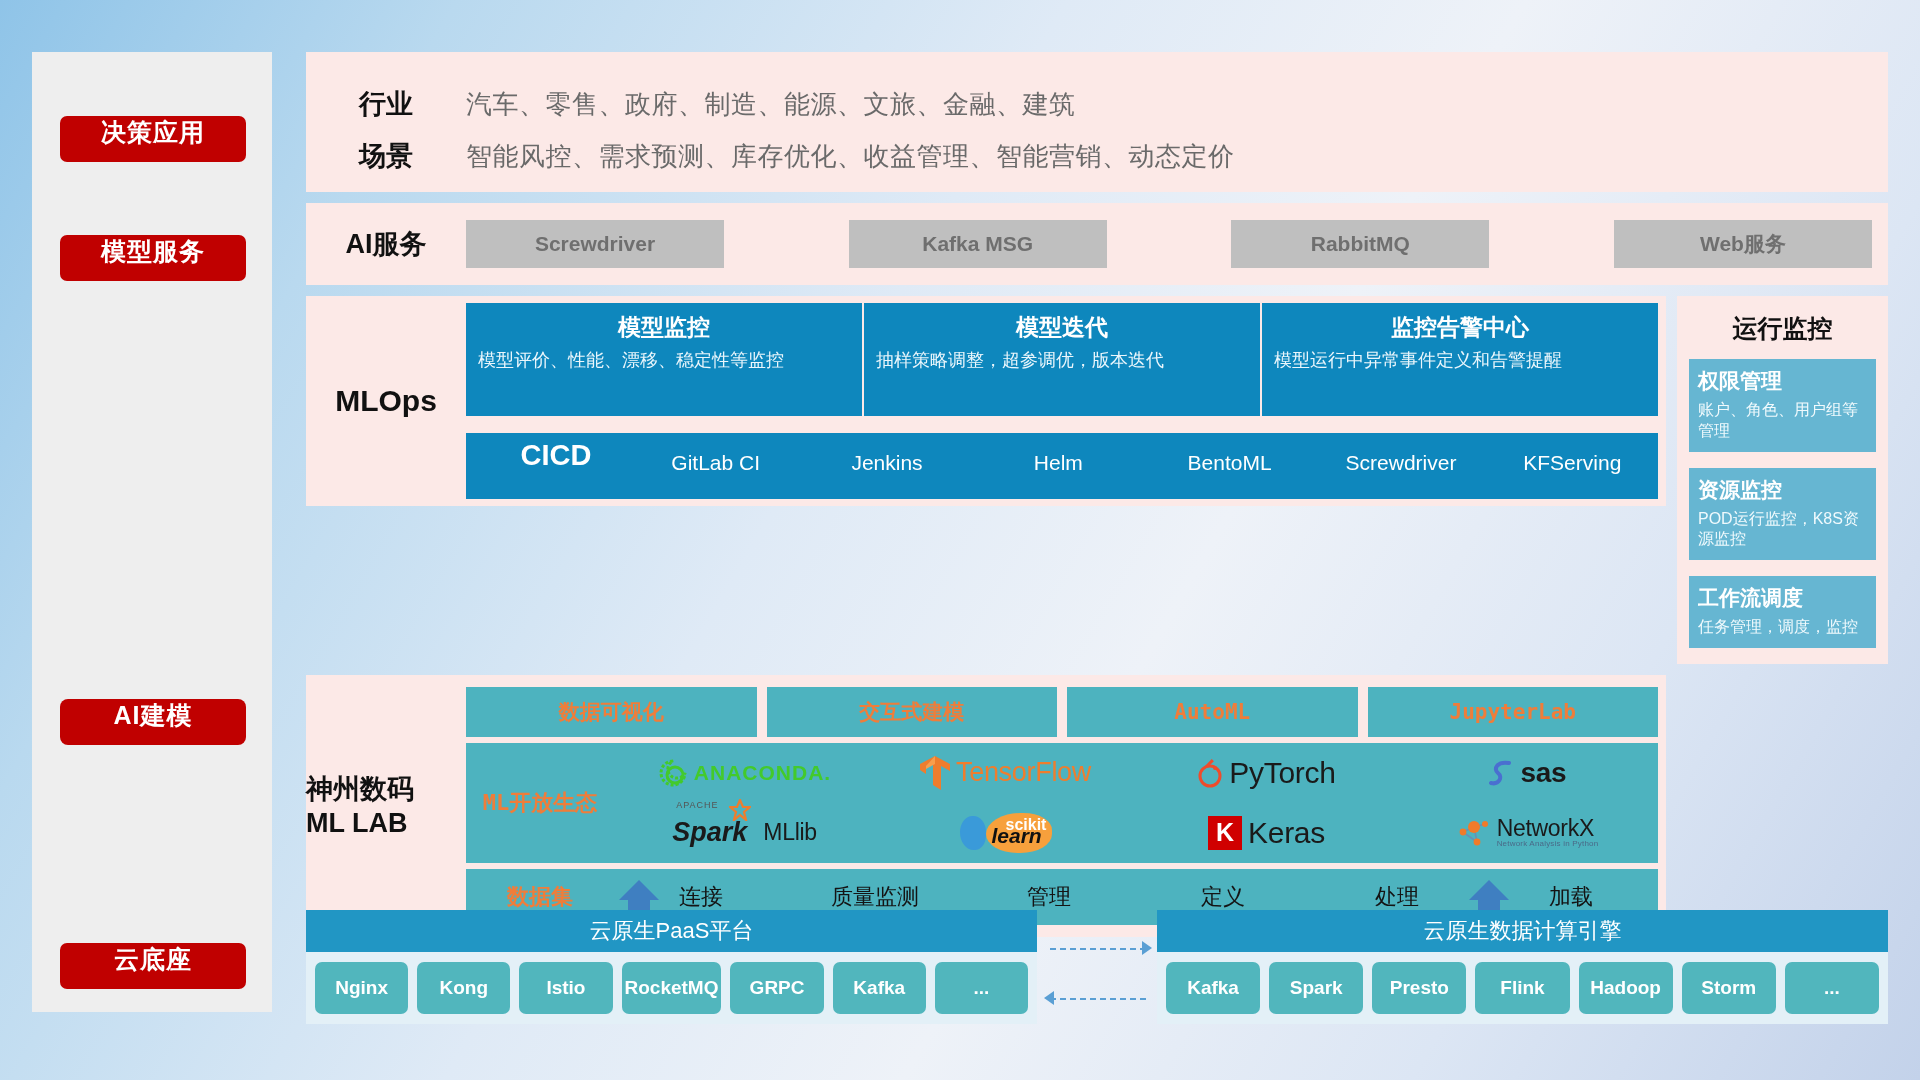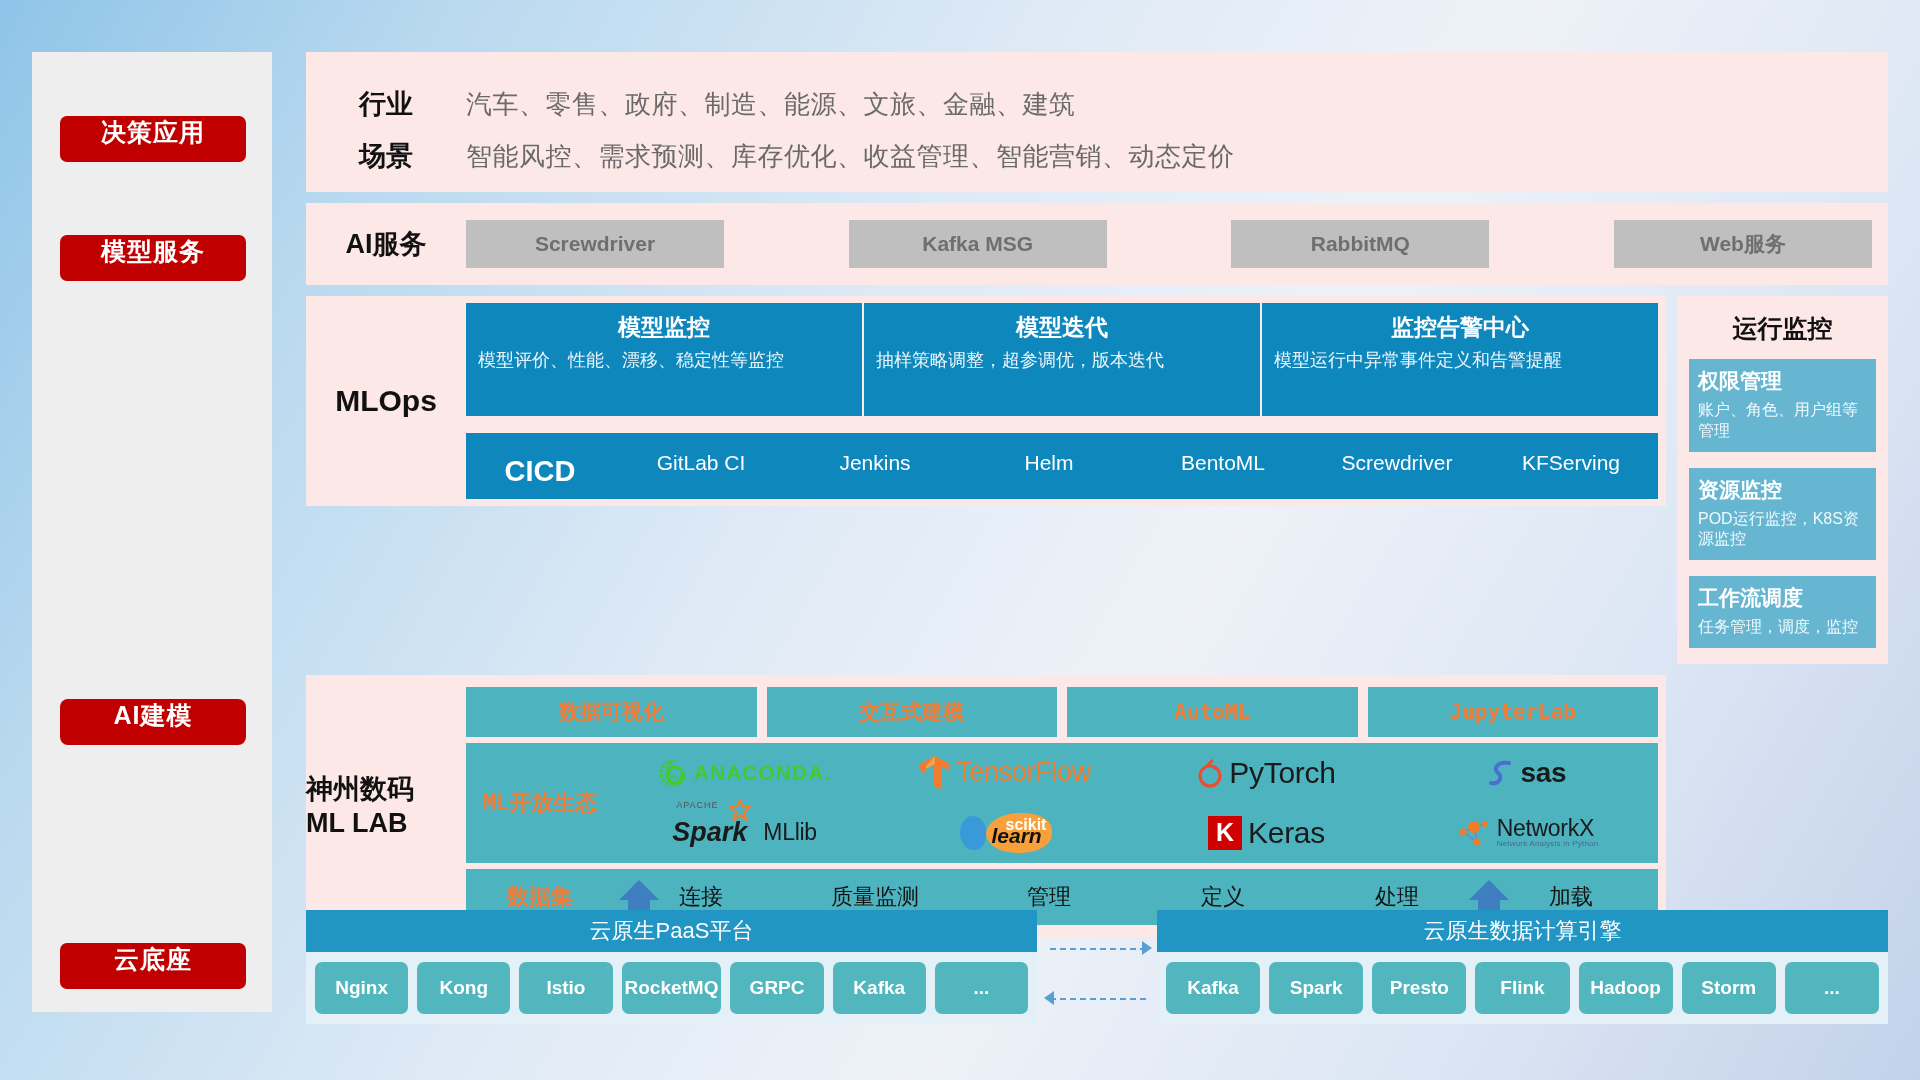--- a/index.html
+++ b/index.html
@@ -87,21 +87,21 @@
   .mlops-card-title {
     font-size: 23px; font-weight: bold; text-align: center; margin-bottom: 6px;
   }
   .mlops-card-desc { font-size: 18px; line-height: 1.32; color: #eaf6fc; }
   .cicd-bar {
     height: 66px; background: #0e87bd; color: #fff;
     display: flex; align-items: flex-start; overflow: hidden;
   }
   .cicd-label {
     width: 148px; flex: none; font-size: 29px; font-weight: bold;
-    text-align: center; padding-top: 22px;
+    text-align: center; padding-top: 6px; margin-left: 16px;
   }
   .cicd-item {
     flex: 1; font-size: 21px; padding-top: 18px; text-align: center;
     word-break: break-all; line-height: 1.15;
   }
 
   
   #panel-mon {
     width: 211px; background: #fce9e7;
     padding: 10px 12px 0 12px;

